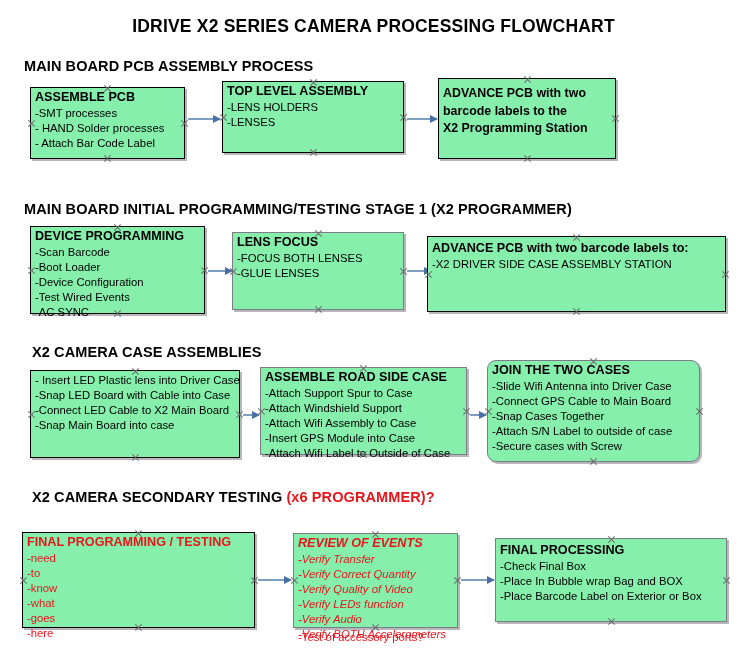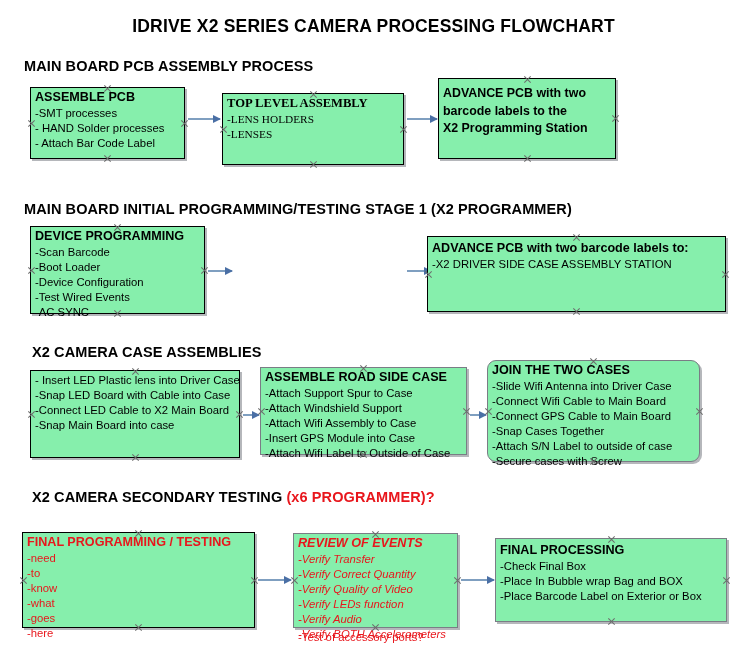--- a/index.html
+++ b/index.html
@@ -146,21 +146,21 @@
       <div class="node-line">- Attach Bar Code Label</div>
     </div>
     <span class="handle" style="left:50%; top:0;"></span>
     <span class="handle" style="left:50%; top:100%;"></span>
     <span class="handle" style="left:0; top:50%;"></span>
     <span class="handle" style="left:100%; top:50%;"></span>
   </div>
 
   <div class="arrow" style="left:188px; top:118px; width:32px;"></div>
 
-  <div class="node" style="left:222px; top:93px; width:182px; height:72px;font-family:Liberation Serif, serif;">
+  <div class="node" style="left:222px; top:81px; width:182px; height:72px;">
     <div class="node-inner">
       <div class="node-title">TOP LEVEL ASSEMBLY</div>
       <div class="node-line">-LENS HOLDERS</div>
       <div class="node-line">-LENSES</div>
     </div>
     <span class="handle" style="left:50%; top:0;"></span>
     <span class="handle" style="left:50%; top:100%;"></span>
     <span class="handle" style="left:0; top:50%;"></span>
     <span class="handle" style="left:100%; top:50%;"></span>
   </div>
@@ -192,20 +192,31 @@
       <div class="node-line">-AC SYNC</div>
     </div>
     <span class="handle" style="left:50%; top:0;"></span>
     <span class="handle" style="left:50%; top:100%;"></span>
     <span class="handle" style="left:0; top:50%;"></span>
     <span class="handle" style="left:100%; top:50%;"></span>
   </div>
 
   <div class="arrow" style="left:208px; top:270px; width:24px;"></div>
 
+  <div class="node gray-edge" style="left:232px; top:232px; width:172px; height:78px;">
+    <div class="node-inner">
+      <div class="node-title">LENS FOCUS</div>
+      <div class="node-line">-FOCUS BOTH LENSES</div>
+      <div class="node-line">-GLUE LENSES</div>
+    </div>
+    <span class="handle" style="left:50%; top:0;"></span>
+    <span class="handle" style="left:50%; top:100%;"></span>
+    <span class="handle" style="left:0; top:50%;"></span>
+    <span class="handle" style="left:100%; top:50%;"></span>
+  </div>
 
   <div class="arrow" style="left:407px; top:270px; width:24px;"></div>
 
   <div class="node" style="left:427px; top:236px; width:299px; height:76px;">
     <div class="node-inner" style="top:4px;">
       <div class="node-title">ADVANCE PCB with two barcode labels to:</div>
       <div class="node-line">-X2 DRIVER  SIDE  CASE  ASSEMBLY STATION</div>
     </div>
     <span class="handle" style="left:50%; top:0;"></span>
     <span class="handle" style="left:50%; top:100%;"></span>
@@ -246,21 +257,20 @@
     <span class="handle" style="left:0; top:50%;"></span>
     <span class="handle" style="left:100%; top:50%;"></span>
   </div>
 
   <div class="arrow" style="left:470px; top:414px; width:16px;"></div>
 
   <div class="node gray-edge" style="left:487px; top:360px; width:213px; height:102px;border-radius:9px;">
     <div class="node-inner">
       <div class="node-title">JOIN THE TWO CASES</div>
       <div class="node-line">-Slide Wifi Antenna into Driver Case</div>
-      <div class="node-line">-Connect Wifi Cable to Main Board</div>
       <div class="node-line">-Connect GPS Cable to Main Board</div>
       <div class="node-line">-Snap Cases Together</div>
       <div class="node-line">-Attach S/N Label to outside of case</div>
       <div class="node-line">-Secure cases with Screw</div>
     </div>
     <span class="handle" style="left:50%; top:0;"></span>
     <span class="handle" style="left:50%; top:100%;"></span>
     <span class="handle" style="left:0; top:50%;"></span>
     <span class="handle" style="left:100%; top:50%;"></span>
   </div>

